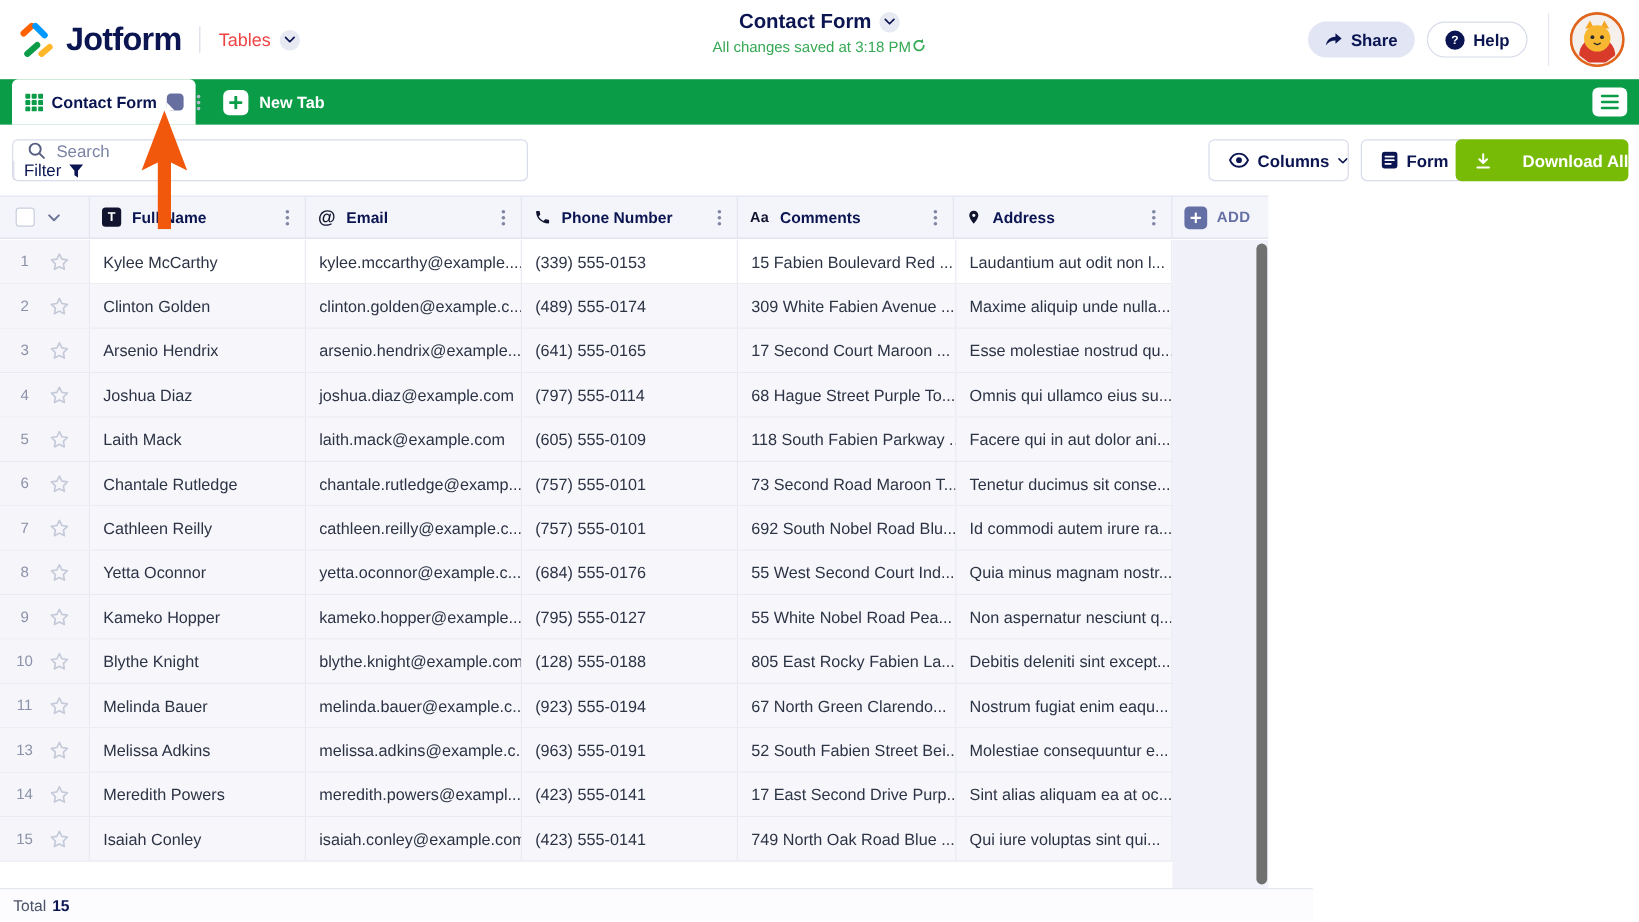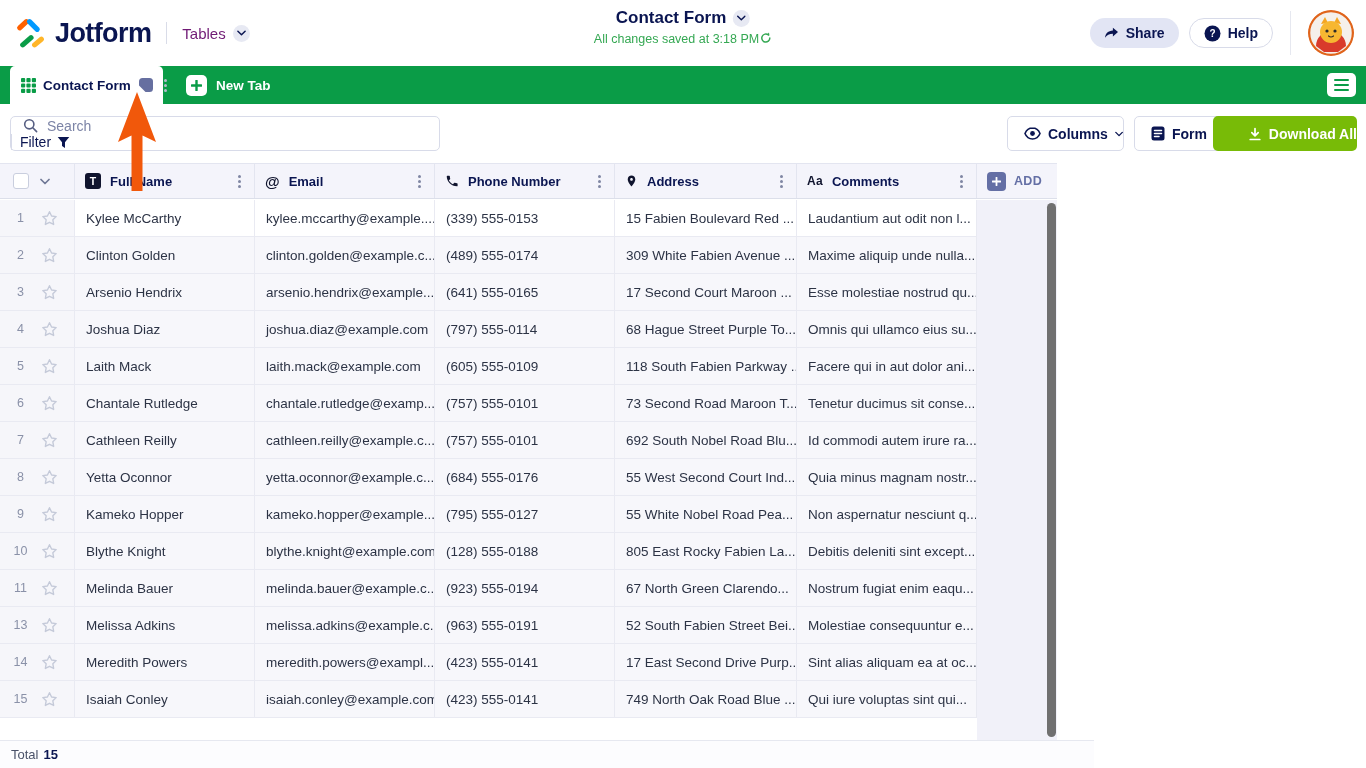--- a/index.html
+++ b/index.html
@@ -9,21 +9,21 @@
     background:#fff; position:relative; overflow:hidden;
     color:#0A1551;
   }
   svg { display:block; }
 
   
   .app-header { position:absolute; top:0; left:0; width:1366px; height:66px; background:#fff; }
   .hdr-left { position:absolute; left:14px; top:0; height:66px; display:flex; align-items:center; }
   .brand { font-size:27px; font-weight:800; color:#0A1551; letter-spacing:-0.6px; margin-left:8px; }
   .hdr-divider { width:1px; height:22px; background:#D9DCE8; margin:0 15px; }
-  .product { font-size:15px; font-weight:500; color:#701a75; margin-right:7px; }
+  .product { font-size:15px; font-weight:500; color:#ef4444; margin-right:7px; }
   .chev-circle { width:17px; height:17px; border-radius:50%; background:#E7E9F3; display:flex; align-items:center; justify-content:center; }
 
   .hdr-center { position:absolute; left:50%; top:8px; transform:translateX(-50%); text-align:center; }
   .title-row { display:flex; align-items:center; justify-content:center; gap:7px; }
   .doc-title { font-size:17px; font-weight:700; color:#0A1551; }
   .autosave { margin-top:4px; font-size:12.5px; color:#35A853; display:flex; align-items:flex-start; gap:1px; justify-content:center; }
 
   .hdr-right { position:absolute; right:12px; top:0; height:66px; display:flex; align-items:center; gap:10px; }
   .pill-btn { height:30px; border-radius:15px; display:flex; align-items:center; gap:7px; padding:0 14px; font-size:14px; font-weight:700; color:#0A1551; cursor:pointer; }
   .share-btn { background:#E2E5F4; }
@@ -42,21 +42,21 @@
   .tabs-menu-btn { position:absolute; right:10px; top:7px; width:29px; height:24px; background:#fff; border-radius:5px; display:flex; flex-direction:column; align-items:center; justify-content:center; gap:2.5px; cursor:pointer; }
   .tabs-menu-btn i { width:15px; height:2.6px; background:#0A9C47; border-radius:1px; }
 
   
   .toolbar { position:absolute; top:104px; left:0; width:1366px; height:59px; background:#fff; }
   .search-wrap { position:absolute; left:10px; top:12px; width:430px; height:35px; border:1px solid #D8DBE9; border-radius:5px; display:flex; background:#fff;flex-direction:column; }
   .search-field { flex:1; display:flex; align-items:center; gap:9px; padding:0 12px; }
   .search-field input { border:none; outline:none; flex:1; font-family:"Liberation Sans",sans-serif; font-size:14px; color:#2C3345; background:transparent; }
   .search-field input::placeholder { color:#7C84A6; }
   .filter-seg { width:67px; border-left:1px solid #D8DBE9; display:flex; align-items:center; justify-content:center; gap:6px; font-size:14px; font-weight:500; color:#0A1551; cursor:pointer; }
-  .tool-btn { position:absolute; top:12px; height:35px; border:1px solid #D8DBE9; border-radius:5px; background:#fff; display:flex; align-items:center; justify-content:flex-end; gap:7px; font-size:14px; font-weight:600; color:#0A1551; cursor:pointer;padding-left:16px; }
+  .tool-btn { position:absolute; top:12px; height:35px; border:1px solid #D8DBE9; border-radius:5px; background:#fff; display:flex; align-items:center; justify-content:space-between; gap:7px; font-size:14px; font-weight:600; color:#0A1551; cursor:pointer;padding-left:16px; }
   .btn-columns { right:242px; width:117px; }
   .btn-form { right:142px; width:90px; }
   .btn-download { right:9px; width:144px; background:#78BB07; border:none; color:#fff; font-weight:700; }
 
   
   .col-sel{width:75px;} .col-name{width:180px;} .col-email{width:180px;} .col-phone{width:180px;}
   .col-address{width:182px;} .col-comments{width:180px;} .col-add{width:80px;}
 
   .thead { position:absolute; top:163px; left:0; width:1057px; height:36px; background:#F4F4FB; display:flex; border-top:1px solid #E3E5F0; border-bottom:1px solid #DCDFEA; }
   .th { display:flex; align-items:center; padding:0 10px; border-right:1px solid #E3E5F0; }
@@ -303,37 +303,37 @@
         </svg>
     </span>
     <span class="th-label">Phone Number</span>
     <span class="kebab">
         <i></i>
         <i></i>
         <i></i>
       </span>
   </div>
 
-  <div class="th col-address">
-    <span>
-      <svg width="13" height="14" viewBox="0 0 24 24" fill="#10142E">
-          <path d="M12 2C8.1 2 5 5.1 5 9c0 5.2 7 13 7 13s7-7.8 7-13c0-3.9-3.1-7-7-7zm0 9.5c-1.4 0-2.5-1.1-2.5-2.5S10.6 6.5 12 6.5s2.5 1.1 2.5 2.5-1.1 2.5-2.5 2.5z"></path>
-        </svg>
-    </span>
-    <span class="th-label">Address</span>
-    <span class="kebab">
-        <i></i>
-        <i></i>
-        <i></i>
-      </span>
-  </div>
-
   <div class="th col-comments">
     <span class="icon-Aa">Aa</span>
     <span class="th-label">Comments</span>
+    <span class="kebab">
+        <i></i>
+        <i></i>
+        <i></i>
+      </span>
+  </div>
+
+  <div class="th col-address">
+    <span>
+      <svg width="13" height="14" viewBox="0 0 24 24" fill="#10142E">
+          <path d="M12 2C8.1 2 5 5.1 5 9c0 5.2 7 13 7 13s7-7.8 7-13c0-3.9-3.1-7-7-7zm0 9.5c-1.4 0-2.5-1.1-2.5-2.5S10.6 6.5 12 6.5s2.5 1.1 2.5 2.5-1.1 2.5-2.5 2.5z"></path>
+        </svg>
+    </span>
+    <span class="th-label">Address</span>
     <span class="kebab">
         <i></i>
         <i></i>
         <i></i>
       </span>
   </div>
 
   <div class="th th-add col-add">
     <span class="add-plus">
       <svg width="9" height="9" viewBox="0 0 11 11" stroke="#fff" stroke-width="2.2" stroke-linecap="round">

